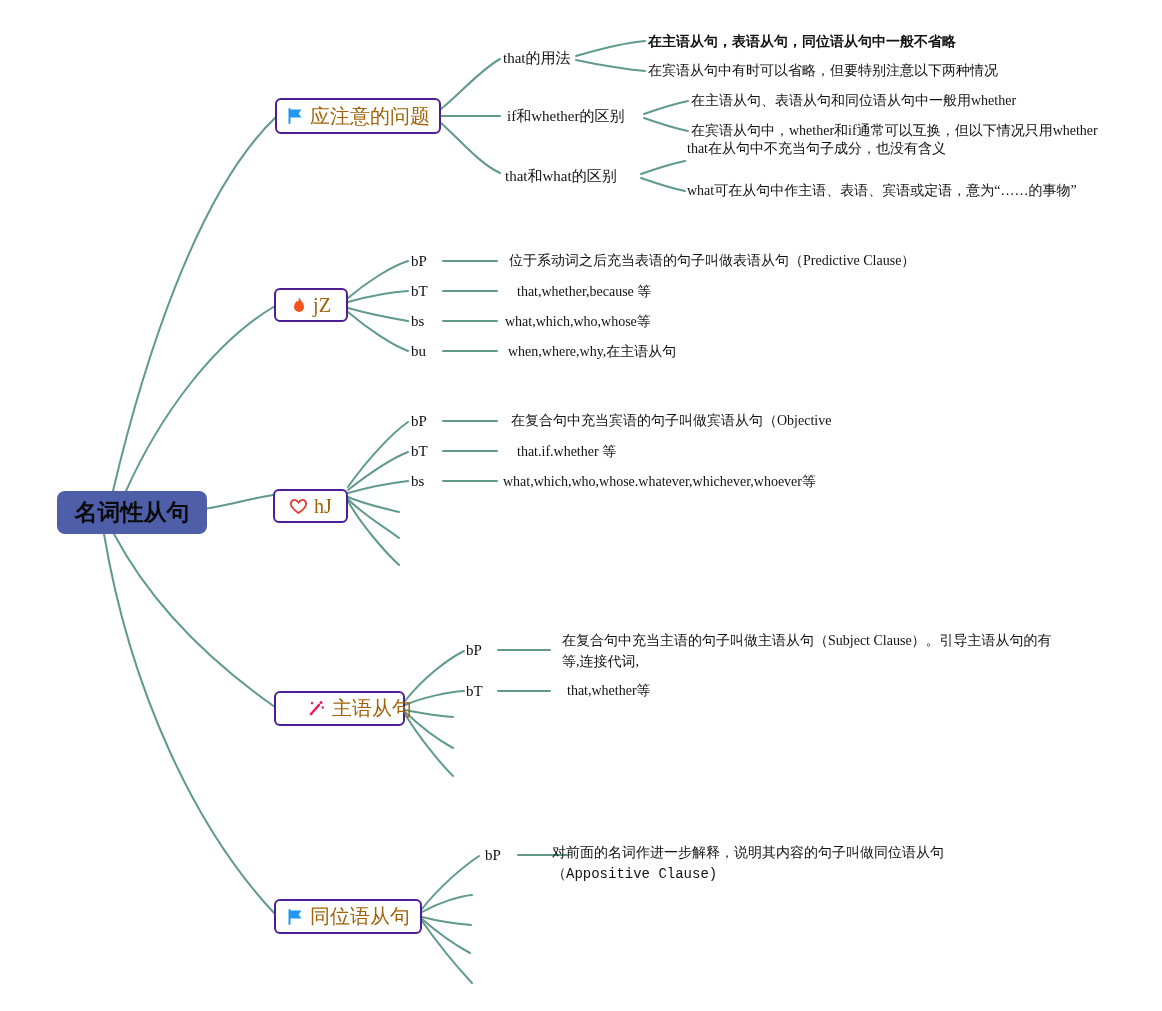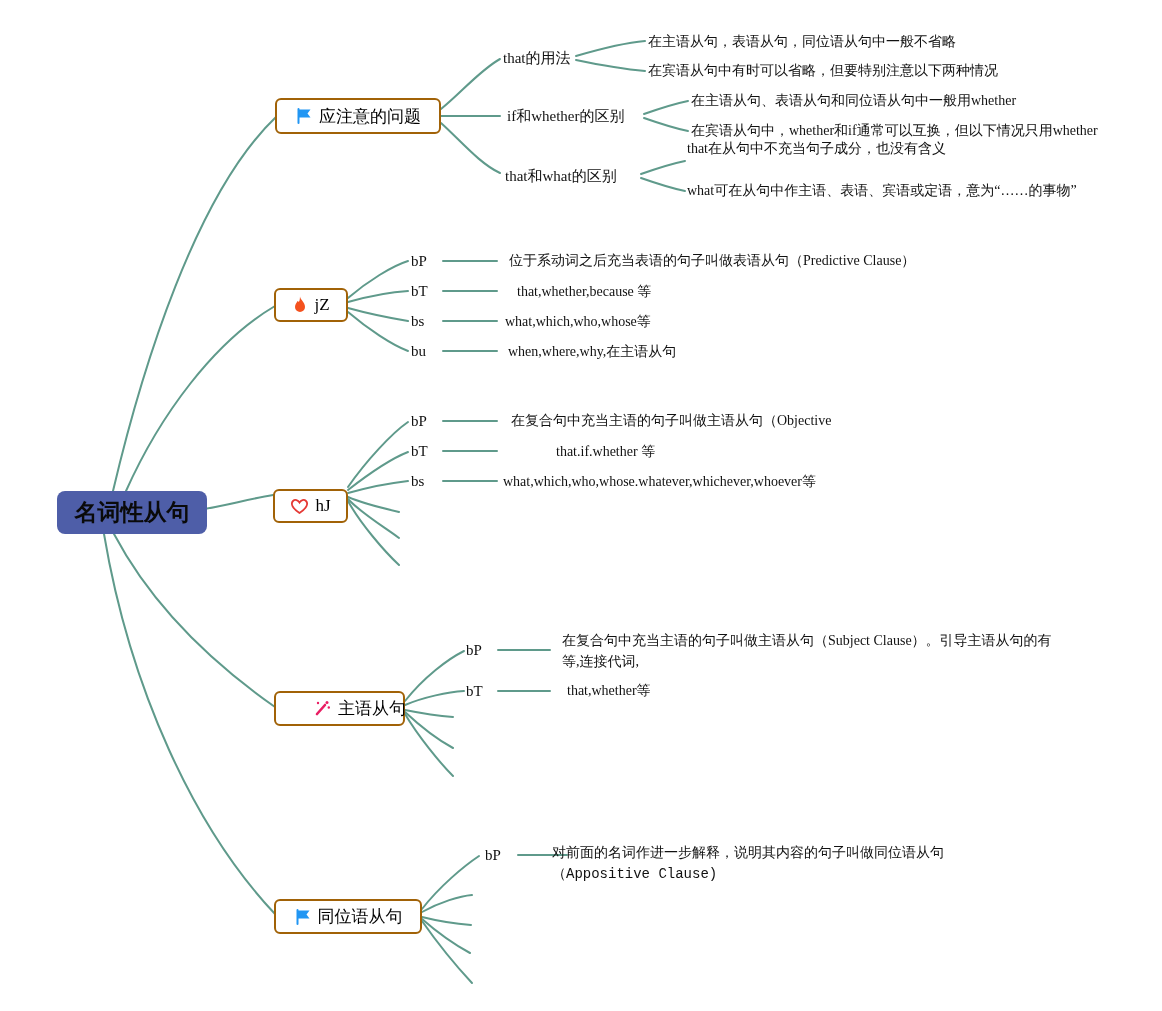--- a/index.html
+++ b/index.html
@@ -6,22 +6,22 @@
   .canvas {
     position:relative; width:1162px; height:1011px; overflow:hidden;
     background:#ffffff; color:#1a1a1a;
     font-family:"Liberation Serif","DejaVu Sans",sans-serif;
   }
   .links { position:absolute; left:0; top:0; width:1162px; height:1011px; }
   .links path { fill:none; stroke:#5f9a8b; stroke-width:2; stroke-linecap:round; }
   .node {
     position:absolute; box-sizing:border-box;
     display:flex; align-items:center; justify-content:center; gap:6px;
-    background:#ffffff; border:2px solid #a16207; border-radius:6px;
-    font-size:17px; color:#000000; white-space:nowrap;
+    background:#ffffff; border:2px solid #4c1d95; border-radius:6px;
+    font-size:20px; color:#a16207; white-space:nowrap;
   }
   .root {
     background:#4e5ea8; border:none; border-radius:8px;
     font-size:23px; font-weight:bold; color:#0a0a0a;
   }
   .sublabel {
     position:absolute; font-size:15px; color:#111111;
     height:20px; line-height:20px; white-space:nowrap;
   }
   .leaf {
@@ -97,21 +97,21 @@
   <div class="node" style="left:275px; top:98px; width:166px; height:36px;">
     <span class="icon">
         <svg width="18" height="18" viewBox="0 0 18 18">
           <path d="M3.5 2 V16" stroke="#2196f3" stroke-width="2" stroke-linecap="round"></path>
           <path d="M3.5 2.5 H15.5 L12.5 6.5 L15.5 10.5 H3.5 Z" fill="#2196f3"></path>
         </svg>
       </span>
     <span>应注意的问题</span>
   </div>
   <div class="sublabel" style="left:503px; top:48px;">that的用法</div>
-  <div class="leaf" style="left:648px; top:32px;">在主语从句，表语从句，同位语从句中一般不省略</div>
+  <div class="leaf" style="left:648px; top:32px;font-weight:bold;">在主语从句，表语从句，同位语从句中一般不省略</div>
   <div class="leaf" style="left:648px; top:61px;">在宾语从句中有时可以省略，但要特别注意以下两种情况</div>
   <div class="sublabel" style="left:507px; top:106px;">if和whether的区别</div>
   <div class="leaf" style="left:691px; top:91px;">在主语从句、表语从句和同位语从句中一般用whether</div>
   <div class="leaf" style="left:691px; top:121px;">在宾语从句中，whether和if通常可以互换，但以下情况只用whether</div>
   <div class="sublabel" style="left:505px; top:166px;">that和what的区别</div>
   <div class="leaf" style="left:687px; top:139px;">that在从句中不充当句子成分，也没有含义</div>
   <div class="leaf" style="left:687px; top:181px;">what可在从句中作主语、表语、宾语或定语，意为“……的事物”</div>
 
   <div class="node" style="left:274px; top:288px; width:74px; height:34px;">
     <span class="icon">
@@ -132,23 +132,23 @@
 
   <div class="node" style="left:273px; top:477px; width:75px; height:34px;margin-top:12px;">
     <span class="icon">
         <svg width="19" height="17" viewBox="0 0 19 17">
           <path d="M9.5 15 C2 10 0.5 5.5 3 3 C5 1 8 2 9.5 4.5 C11 2 14 1 16 3 C18.5 5.5 17 10 9.5 15 Z" fill="none" stroke="#e53935" stroke-width="1.8"></path>
         </svg>
       </span>
     <span>hJ</span>
   </div>
   <div class="sublabel" style="left:411px; top:411px;">bP</div>
-  <div class="leaf" style="left:511px; top:411px;">在复合句中充当主语的句子叫做主语从句（Objective</div>
+  <div class="leaf" style="left:511px; top:411px;">在复合句中充当宾语的句子叫做宾语从句（Objective</div>
   <div class="sublabel" style="left:411px; top:441px;">bT</div>
-  <div class="leaf" style="left:517px; top:442px;margin-left:39px;">that.if.whether 等</div>
+  <div class="leaf" style="left:517px; top:442px;">that.if.whether 等</div>
   <div class="sublabel" style="left:411px; top:471px;">bs</div>
   <div class="leaf" style="left:503px; top:472px;">what,which,who,whose.whatever,whichever,whoever等</div>
 
   <div class="node" style="left:274px; top:691px; width:131px; height:35px;padding-left:40px;">
     <span class="icon">
         <svg width="19" height="19" viewBox="0 0 19 19">
           <path d="M4 15 L12 6" stroke="#e91e63" stroke-width="2.6" stroke-linecap="round"></path>
           <circle cx="5" cy="4" r="1.2" fill="#e91e63"></circle>
           <circle cx="14" cy="3.5" r="1.5" fill="#e91e63"></circle>
           <circle cx="15.8" cy="8.5" r="1.2" fill="#e91e63"></circle>

